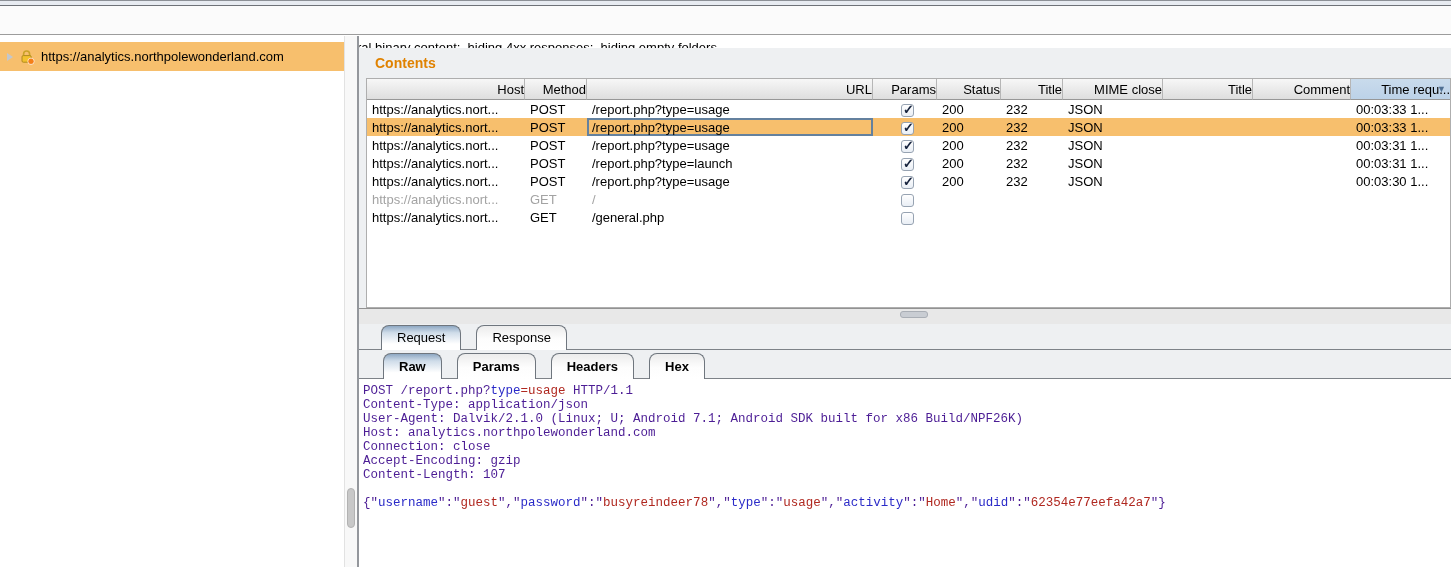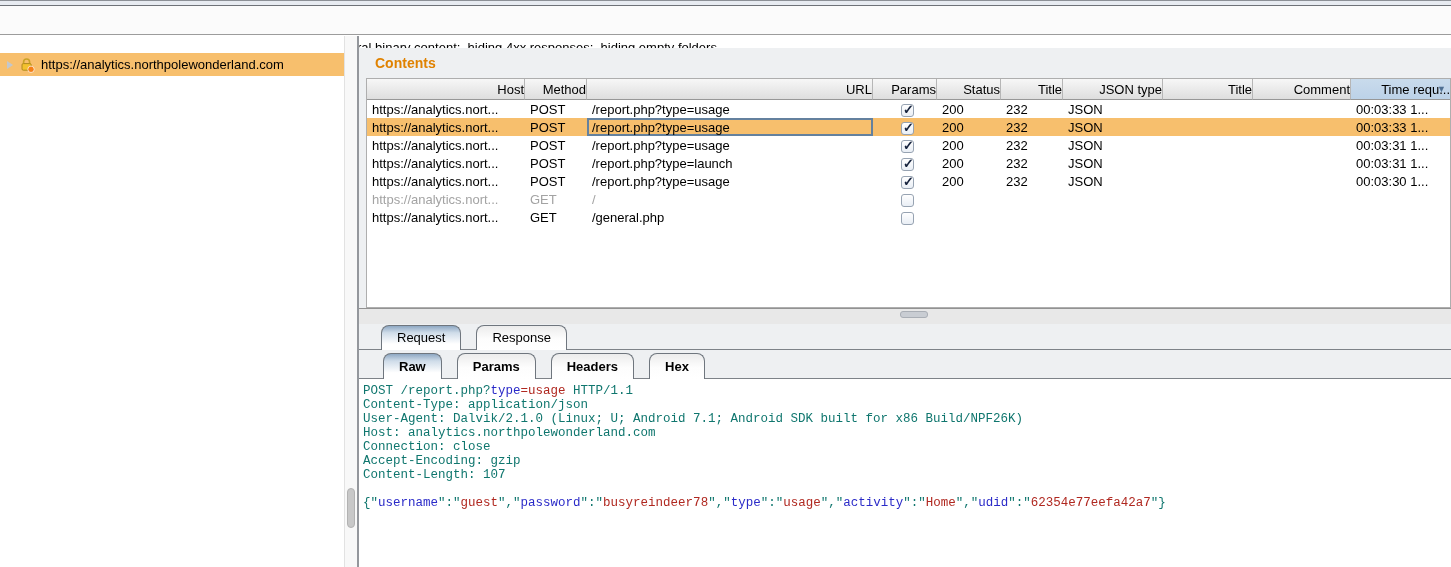--- a/index.html
+++ b/index.html
@@ -21,21 +21,21 @@
     position:absolute; left:0; top:6px; width:1451px; height:29px;
     background:#fbfbfb; border-bottom:1px solid #9c9c9c;
     line-height:28px; font-size:13px; padding-left:8px; white-space:pre;
   }
 
   
   .left-panel {
     position:absolute; left:0; top:36px; width:344px; height:531px; background:#fff;
   }
   .tree-row {
-    margin-top:17px; height:23px; display:flex; align-items:center;
+    margin-top:6px; height:29px; display:flex; align-items:center;
     background:var(--sel-orange); font-size:13px;
   }
   .tri {
     width:0; height:0; margin-left:7px;
     border-top:4px solid transparent; border-bottom:4px solid transparent;
     border-left:6px solid #c3c7cc;
   }
   .lock-wrap { margin-left:6px; display:flex; }
   .tree-label { margin-left:6px; }
 
@@ -120,21 +120,21 @@
   }
 
   
   .request-view {
     position:absolute; left:0; top:331px; width:1092px; height:200px;
     background:#fff; padding:5px 0 0 4px;
     font-family:"Liberation Mono", monospace; font-size:12.5px; line-height:14px;
     white-space:pre;
   }
   .rline { height:14px; }
-  .c-p { color:#0f766e; }
+  .c-p { color:#4c1d95; }
   .c-b { color:var(--syn-blue);margin-top:8px; }
   .c-r { color:var(--syn-red); }
 
   :root {
     --sel-orange:#f7bf6d;
     --title-orange:#e08200;
     --sorted-blue:#bcd2e8;
     --syn-blue:#2a2ac8;
     --syn-red:#b02820;
   }
@@ -186,21 +186,21 @@
         <col style="width:99px">
       </colgroup>
       <thead>
           <tr>
             <th><span>Host</span></th>
             <th><span>Method</span></th>
             <th><span>URL</span></th>
             <th><span>Params</span></th>
             <th><span>Status</span></th>
             <th><span>Title</span></th>
-            <th><span>JSON type</span></th>
+            <th><span>MIME close</span></th>
             <th><span>Title</span></th>
             <th><span>Comment</span></th>
             <th class="sorted"><span>Time requ...</span><span class="sort-arrow">▼</span></th>
           </tr>
         </thead>
       <tbody>
           <tr>
             <td>https://analytics.nort...</td>
             <td>POST</td>
             <td>/report.php?type=usage</td>

